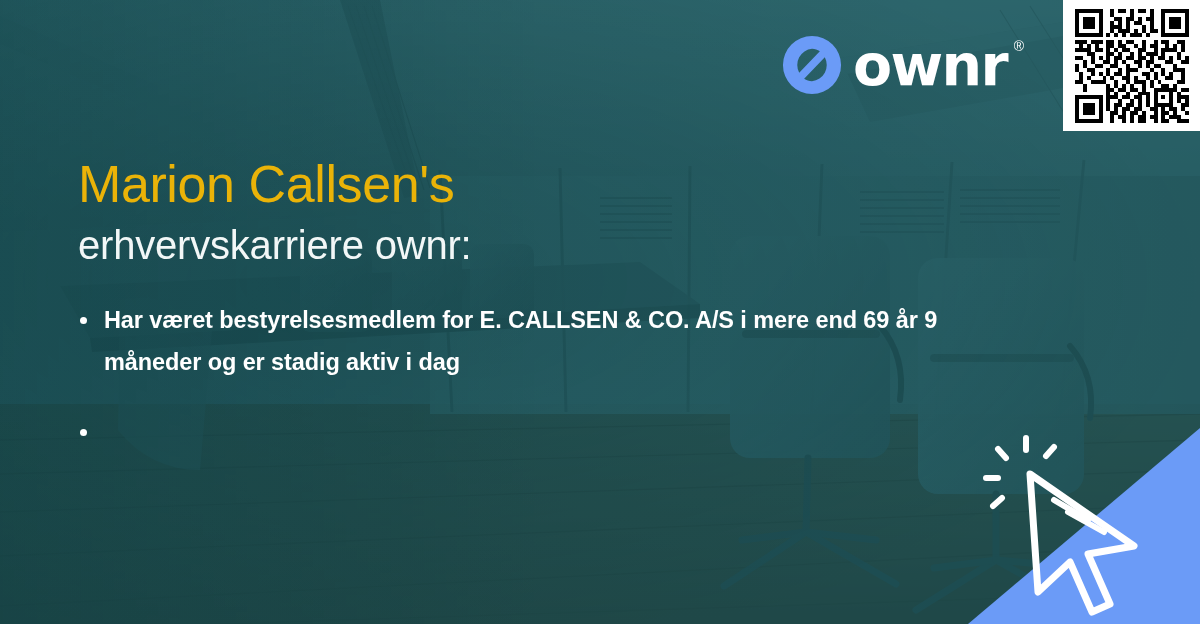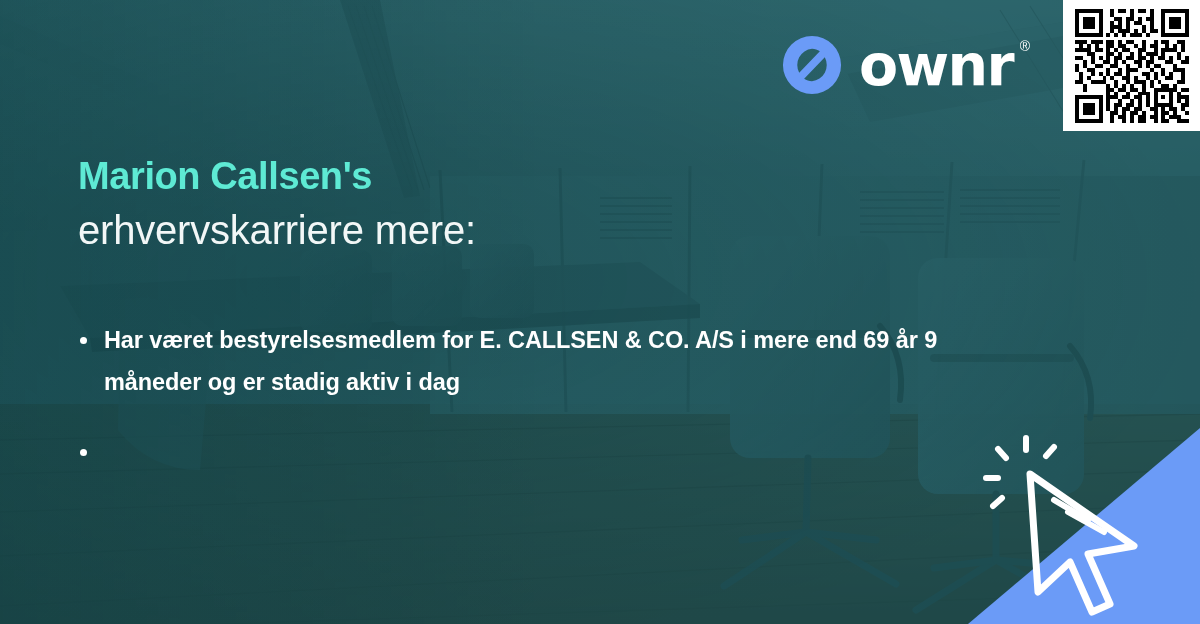--- a/index.html
+++ b/index.html
@@ -55,21 +55,21 @@
     background: #ffffff;
     padding: 9px 8px 8px 9px;
     z-index: 7;
   }
   .qr-panel svg { display:block; width:100%; height:100%; }
 
   
   .logo {
     position:absolute;
     left: 781px; top: 34px;
-    display:flex; align-items:center; gap: 16px;
+    display:flex; align-items:center; gap: 10px;
     z-index: 6;
   }
   .logo-mark { width:62px; height:62px; display:block; flex:0 0 auto; }
   .logo-word {
     position:relative;
     color:#ffffff;
     font-size: 57px;
     font-weight: 700;
     letter-spacing: -1.6px;
     line-height: 1;
@@ -80,41 +80,41 @@
     top: 2px; right: -17px;
     font-size: 14px;
     font-weight: 400;
     letter-spacing: 0;
     font-family: "Liberation Sans", sans-serif;
   }
 
   
   .headings { position:absolute; left:78px; top:156px; z-index:5; }
   .title {
-    color:#5eead4;
-    font-size: 38px;
-    font-weight: 700;
+    color:#eab308;
+    font-size: 52px;
+    font-weight: 400;
     letter-spacing: -0.4px;
     line-height: 1.08;
     white-space: nowrap;
   }
   .subtitle {
     color:#f2f7f7;
     font-size: 40px;
     font-weight: 300;
     letter-spacing: -0.2px;
     line-height: 1.15;
     margin-top: 10px;
     white-space: nowrap;
   }
 
   
   .bullets {
     position:absolute;
-    left: 78px; top: 320px;
+    left: 78px; top: 300px;
     width: 930px;
     z-index: 5;
     list-style: none;
   }
   .bullet {
     position:relative;
     padding-left: 26px;
     margin-bottom: 28px;
     color:#ffffff;
     font-size: 23.5px;
@@ -511,21 +511,21 @@
     <svg class="logo-mark" viewBox="0 0 64 64" aria-hidden="true">
       <path fill="#6b9bf7" d="M32 2a30 30 0 1 0 0 60 30 30 0 0 0 0-60Zm0 13.2c3 0 5.8.9 8.1 2.5L18.8 39.9A16.8 16.8 0 0 1 32 15.2Zm0 33.6c-3 0-5.8-.9-8.1-2.5l21.3-22.2A16.8 16.8 0 0 1 32 48.8Z"></path>
     </svg>
     <span class="logo-word">
       <span>ownr</span><sup class="logo-reg">®</sup>
     </span>
   </div>
 
   <div class="headings">
     <h1 class="title">Marion Callsen's</h1>
-    <h2 class="subtitle">erhvervskarriere mere:</h2>
+    <h2 class="subtitle">erhvervskarriere ownr:</h2>
   </div>
 
   <ul class="bullets">
     <li class="bullet">
       <span class="dot"></span>
       <span>Har været bestyrelsesmedlem for E. CALLSEN &amp; CO. A/S i mere end 69 år 9 måneder og er stadig aktiv i dag</span>
     </li>
     <li class="bullet">
       <span class="dot"></span>
     </li>

